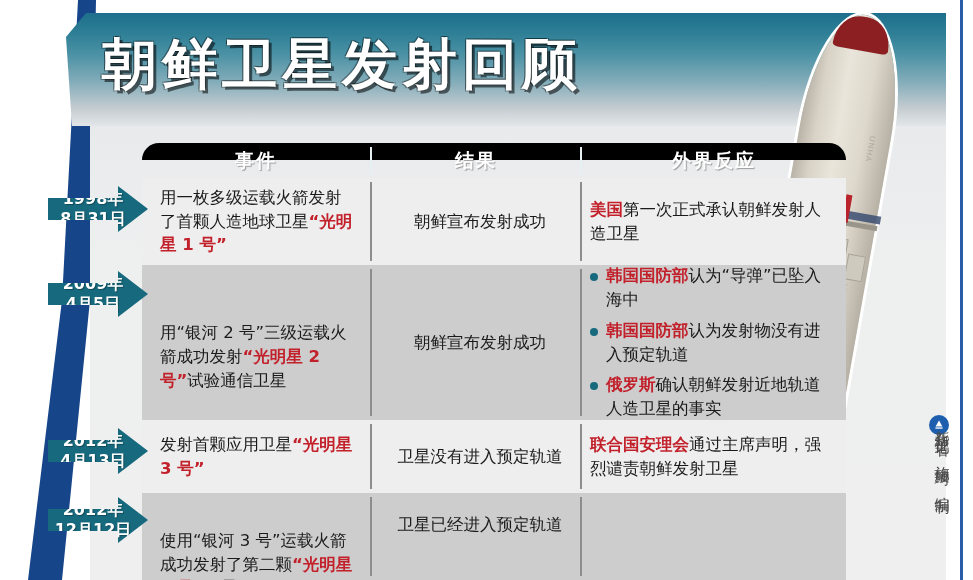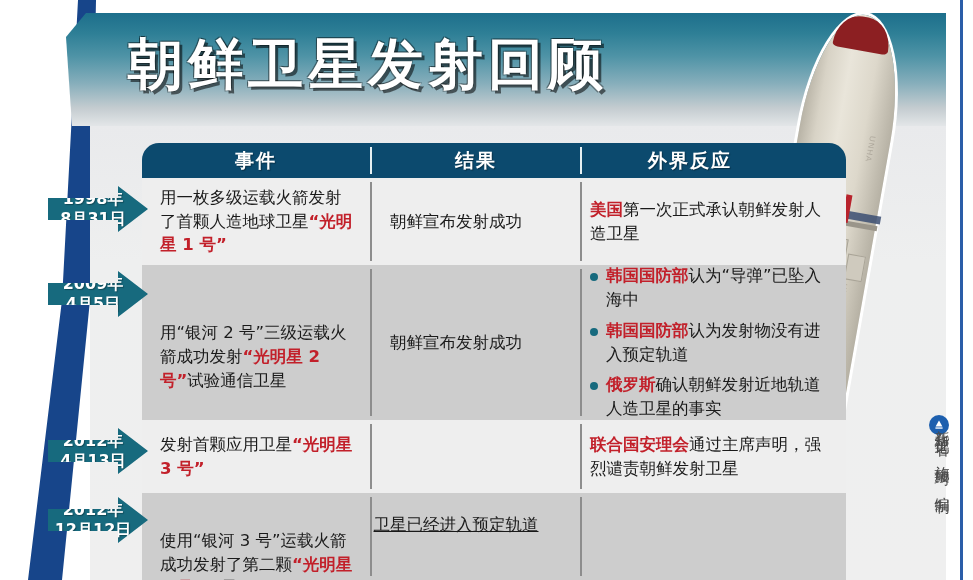--- a/index.html
+++ b/index.html
@@ -41,21 +41,21 @@
   
   .title-band {
     position: absolute;
     left: 66px; top: 13px;
     width: 880px; height: 113px;
     background: linear-gradient(to bottom, #1d6f8c 0%, #2e7f96 18%, #4e93a6 38%, #86aebb 62%, #c4ccd0 84%, #e3e6e8 100%);
     clip-path: polygon(20px 0, 880px 0, 880px 113px, 6px 113px, 0 24px);
   }
   .title-text {
     position: absolute;
-    left: 128px; top: 28px;
+    left: 102px; top: 28px;
     font-size: 55px;
     font-weight: bold;
     color: #ffffff;
     letter-spacing: 5px;
     text-shadow: 3px 3px 0 rgba(0,0,0,0.55), -1px -1px 0 rgba(0,0,0,0.35),
                  1px -1px 0 rgba(0,0,0,0.35), -1px 1px 0 rgba(0,0,0,0.35);
     white-space: nowrap;
     font-family: "DejaVu Sans", "Liberation Sans", sans-serif;
   }
 
@@ -63,22 +63,22 @@
   .content-bg {
     position: absolute;
     left: 90px; top: 126px; width: 856px; height: 454px;
     background: linear-gradient(to bottom, #e9eaec 0%, #eeefef 30%, #efefef 100%);
   }
 
   
   .table-head {
     position: absolute;
     left: 142px; top: 143px;
-    width: 704px; height: 35px;
-    background: #0c4a6e;
+    width: 704px; height: 17px;
+    background: #000000;
     border-radius: 17px 17px 0 0;
     color: #ffffff;
   }
   .table-head .hcell {
     position: absolute; top: 0; height: 35px;
     display: flex; align-items: center; justify-content: center;
     font-size: 19px; font-weight: bold; letter-spacing: 2px;
     text-shadow: 1px 1px 1px rgba(0,0,0,0.35);
     font-family: "DejaVu Sans", "Liberation Sans", sans-serif;
   }
@@ -93,21 +93,21 @@
 
   .cell {
     position: absolute; top: 0;
     display: flex; align-items: center;
     color: #1a1a1a;
     font-size: 16.5px;
     line-height: 1.45;
     font-family: "DejaVu Sans", "Liberation Sans", sans-serif;
   }
   .cell-event   { left: 18px; width: 196px; justify-content: flex-start; }
-  .cell-result  { left: 216px; width: 196px; justify-content: center; text-align: center; }
+  .cell-result  { left: 240px; width: 196px; justify-content: center; text-align: center; }
   .cell-react   { left: 448px; width: 244px; justify-content: flex-start; }
 
   .vsep { position: absolute; width: 2px; background: #8d8d8d; }
   .hl  { color: #c2202a; font-weight: bold; }
 
   ul.bullets { list-style: none; }
   ul.bullets li {
     position: relative;
     padding-left: 16px;
     margin-bottom: 7px;
@@ -267,21 +267,21 @@
         </div>
       </div>
     </div>
   </div>
 
   <div class="table-head">
     <div class="hcell" style="left:0; width:228px;">事件</div>
     <div class="hsep" style="left:228px;"></div>
     <div class="hcell" style="left:230px; width:208px;">结果</div>
     <div class="hsep" style="left:438px;"></div>
-    <div class="hcell" style="left:416px; width:264px;">外界反应</div>
+    <div class="hcell" style="left:440px; width:264px;">外界反应</div>
   </div>
 
   <div id="rows-host">
       <div class="row light" style="top: 178px; height: 87px;">
         <div class="vsep" style="left: 228px; top: 4px; height: 79px;"></div>
         <div class="vsep" style="left: 438px; top: 4px; height: 79px;"></div>
         <div class="cell cell-event" style="height: 87px;">
           <div><span class="">用一枚多级运载火箭发射了首颗人造地球卫星</span><span class="hl">“光明星 1 号”</span></div>
         </div>
         <div class="cell cell-result" style="height: 87px;">
@@ -315,35 +315,38 @@
       <div class="date-badge arrow" style="left: 48px; top: 271px; width: 112px; height: 46px;">
         <span>2009年</span>
         <span>4月5日</span>
       </div>
       <div class="row light" style="top: 420px; height: 73px;">
         <div class="vsep" style="left: 228px; top: 4px; height: 65px;"></div>
         <div class="vsep" style="left: 438px; top: 4px; height: 65px;"></div>
         <div class="cell cell-event" style="height: 73px;">
           <div><span class="">发射首颗应用卫星</span><span class="hl">“光明星 3 号”</span></div>
         </div>
+        <div class="cell cell-result" style="height: 73px;">
+          <span>卫星没有进入预定轨道</span>
+        </div>
         <div class="cell cell-react" style="height: 73px;">
           <div><span class="hl">联合国安理会</span><span class="">通过主席声明，强烈谴责朝鲜发射卫星</span></div>
         </div>
       </div>
       <div class="date-badge arrow" style="left: 48px; top: 428px; width: 112px; height: 46px;">
         <span>2012年</span>
         <span>4月13日</span>
       </div>
       <div class="row dark" style="top: 493px; height: 87px;">
         <div class="vsep" style="left: 228px; top: 4px; height: 79px;"></div>
         <div class="vsep" style="left: 438px; top: 4px; height: 79px;"></div>
         <div class="cell cell-event" style="height: 87px; margin-top: 28px;">
           <div><span class="">使用“银河 3 号”运载火箭成功发射了第二颗</span><span class="hl">“光明星 3 号”</span><span class="">卫星</span></div>
         </div>
-        <div class="cell cell-result" style="height: 64px; text-decoration: underline;">
+        <div class="cell cell-result" style="height: 64px;">
           <span>卫星已经进入预定轨道</span>
         </div>
         <div class="cell cell-react" style="height: 87px;"></div>
       </div>
       <div class="date-badge arrow" style="left: 48px; top: 497px; width: 112px; height: 46px;">
         <span>2012年</span>
         <span>12月12日</span>
       </div>
     </div>
 

